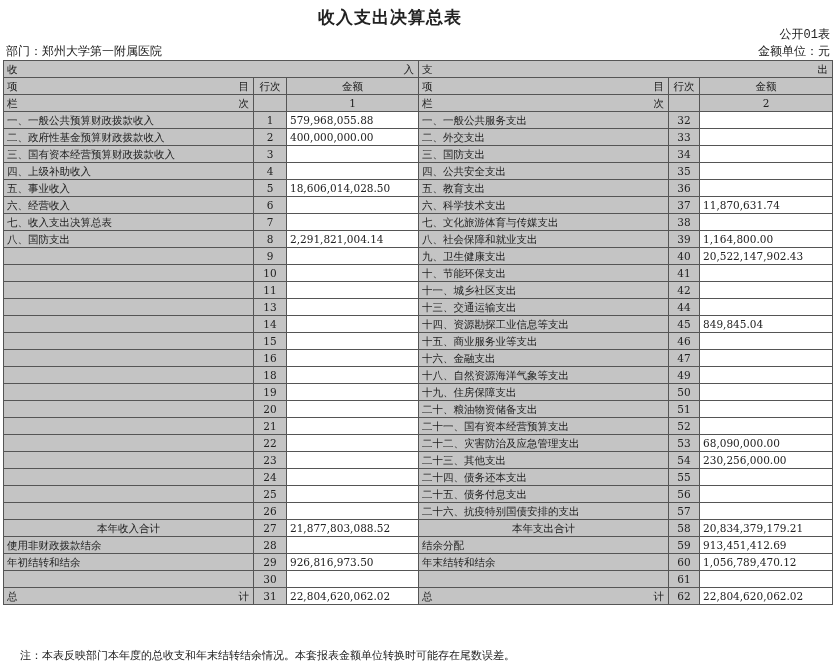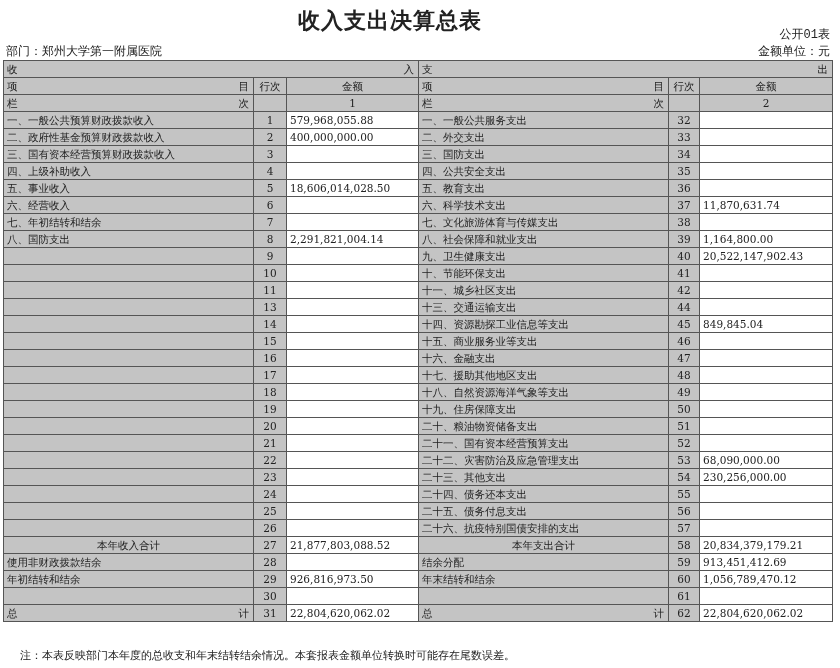--- a/index.html
+++ b/index.html
@@ -1,17 +1,17 @@
 <!DOCTYPE html>
 <html><head>
 <meta charset="utf-8">
 <style>
   html,body{margin:0;padding:0;background:#fff;}
   body{width:840px;height:668px;position:relative;overflow:hidden;font-family:"DejaVu Serif","Liberation Serif",serif;color:#222;}
-  .title{position:absolute;left:0;width:760px;top:6px;text-align:center;font-family:"DejaVu Sans","Liberation Sans",sans-serif;font-size:22px;font-weight:bold;letter-spacing:1px;padding-left:20px;box-sizing:border-box;}
+  .title{position:absolute;left:0;width:760px;top:6px;text-align:center;font-family:"DejaVu Sans","Liberation Sans",sans-serif;font-size:17px;font-weight:bold;letter-spacing:1px;padding-left:20px;box-sizing:border-box;}
   .form-no{position:absolute;right:10px;top:26px;font-size:12px;font-family:Liberation Mono, monospace;}
   .dept{position:absolute;left:6px;top:43px;font-size:12px;}
   .year{position:absolute;left:325px;top:43px;font-size:12px;margin-top:24px;}
   .unit{position:absolute;right:10px;top:43px;font-size:12px;text-align:center;}
   table{position:absolute;left:3px;top:60px;border-collapse:collapse;table-layout:fixed;width:829px;font-size:10.5px;}
   td{border:1px solid #555;height:16px;padding:0 3px;white-space:nowrap;overflow:hidden;line-height:16px;}
   td.g{background:#c4c4c4;}
   td.w{background:#fff;}
   td.c{text-align:center;}
   td.r{text-align:left;}
@@ -103,21 +103,21 @@
       </tr>
       <tr>
         <td class="g">六、经营收入</td>
         <td class="g c">6</td>
         <td class="w r"></td>
         <td class="g">六、科学技术支出</td>
         <td class="g c">37</td>
         <td class="w r">11,870,631.74</td>
       </tr>
       <tr>
-        <td class="g">七、年初结转和结余</td>
+        <td class="g">七、收入支出决算总表</td>
         <td class="g c">7</td>
         <td class="w r"></td>
         <td class="g">七、文化旅游体育与传媒支出</td>
         <td class="g c">38</td>
         <td class="w r"></td>
       </tr>
       <tr>
         <td class="g">八、国防支出</td>
         <td class="g c">8</td>
         <td class="w r">2,291,821,004.14</td>
@@ -176,28 +176,20 @@
       <tr>
         <td class="g"></td>
         <td class="g c">16</td>
         <td class="w r"></td>
         <td class="g">十六、金融支出</td>
         <td class="g c">47</td>
         <td class="w r"></td>
       </tr>
       <tr>
         <td class="g"></td>
-        <td class="g c">17</td>
-        <td class="w r"></td>
-        <td class="g">十七、援助其他地区支出</td>
-        <td class="g c">48</td>
-        <td class="w r"></td>
-      </tr>
-      <tr>
-        <td class="g"></td>
         <td class="g c">18</td>
         <td class="w r"></td>
         <td class="g">十八、自然资源海洋气象等支出</td>
         <td class="g c">49</td>
         <td class="w r"></td>
       </tr>
       <tr>
         <td class="g"></td>
         <td class="g c">19</td>
         <td class="w r"></td>

